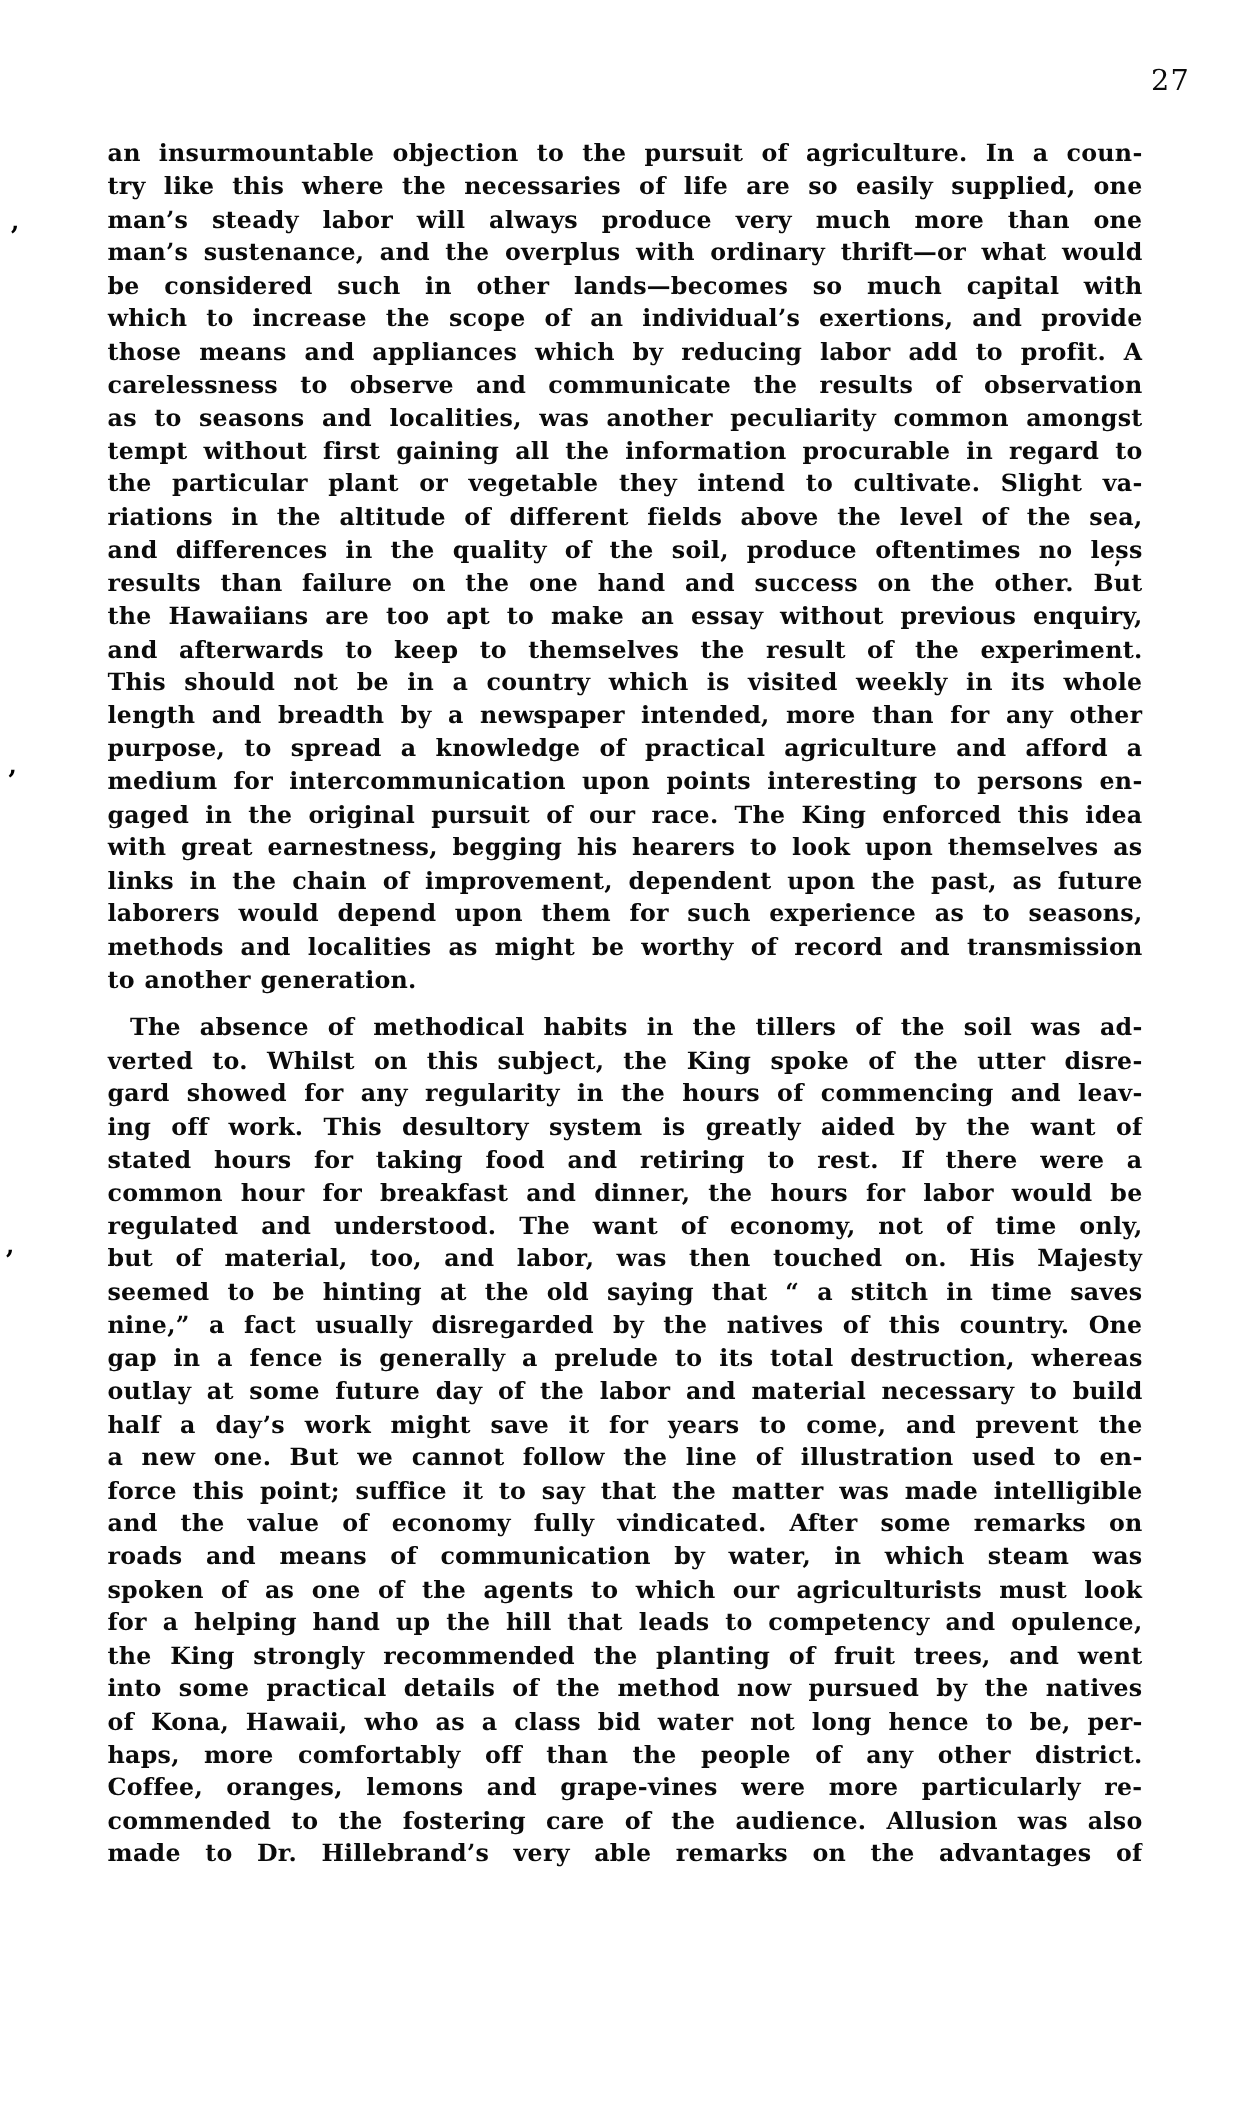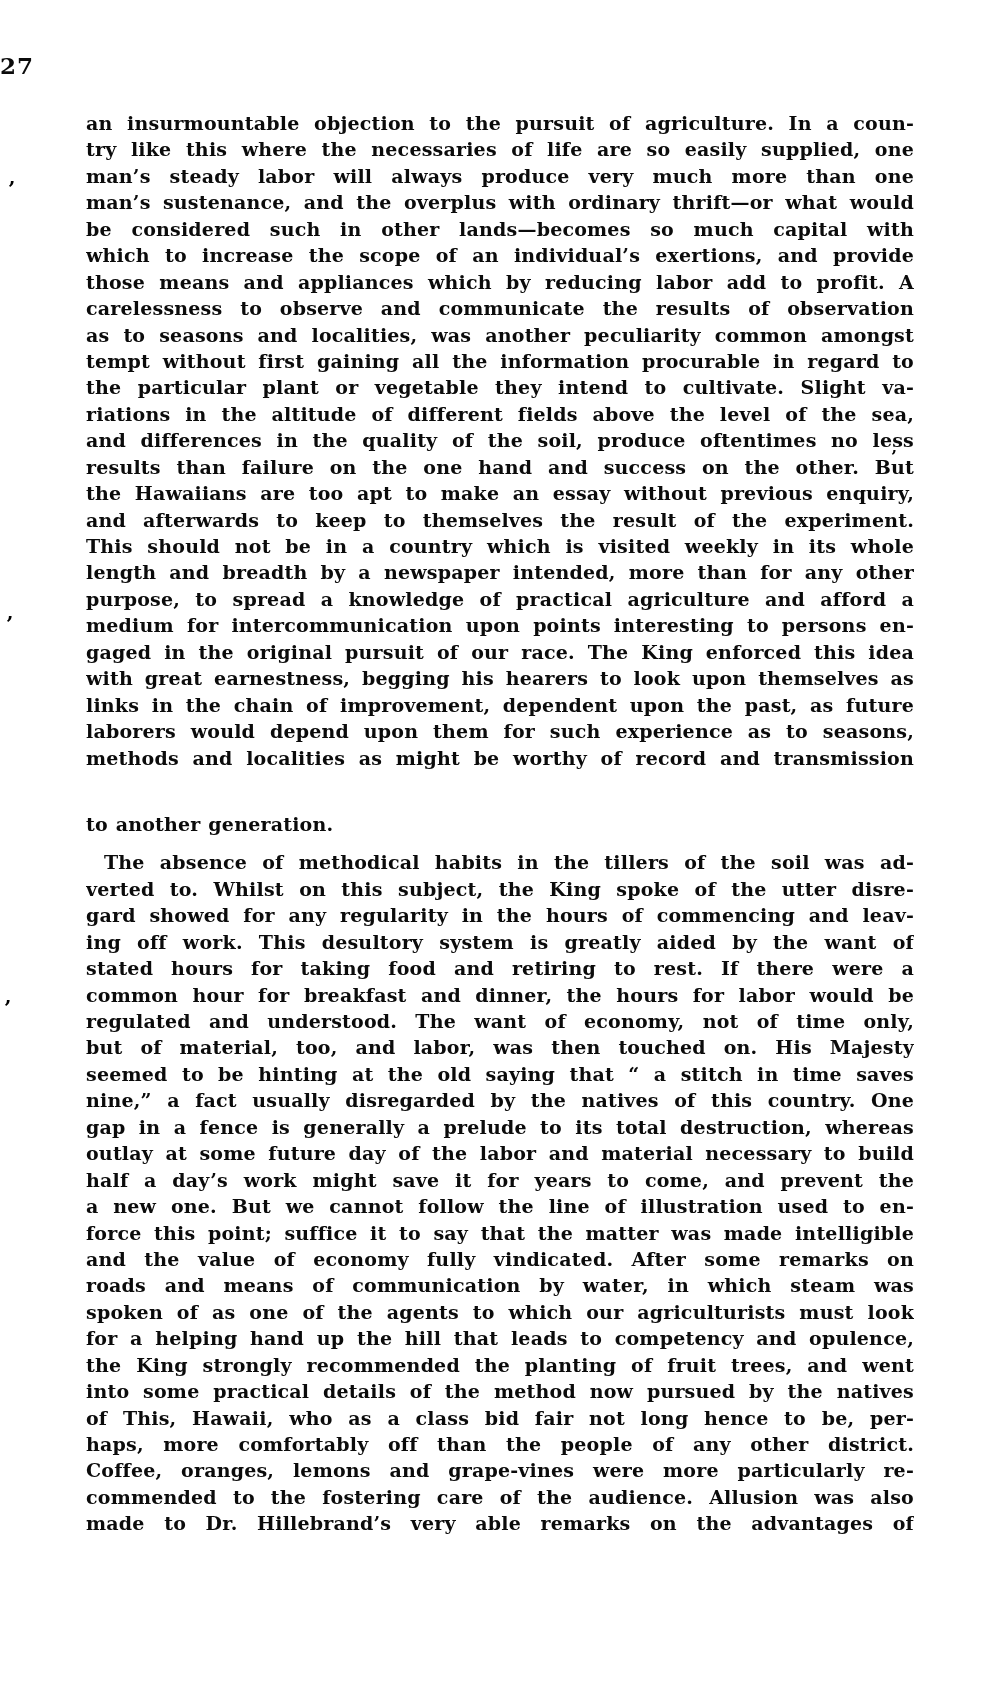--- a/index.html
+++ b/index.html
@@ -11,23 +11,23 @@
     color:#0b0b0b;
     overflow:hidden;
   }
   .page{
     position:absolute;inset:0;
     background:#ffffff;
   }
   .page-number{
     position:absolute;
     top:52px;left:0;width:952px;
-    text-align:left;
+    text-align:right;
     font-size:23px;
-    font-weight:700;
+    font-weight:400;
     letter-spacing:1px;
     color:#0b0b0b;
   }
   .text-block{
     position:absolute;
     left:86px;top:110px;
     width:828px;
   }
   .line{
     font-size:19px;
@@ -37,21 +37,20 @@
     text-align:justify;
     text-align-last:justify;
     white-space:normal;
     overflow:hidden;
     letter-spacing:0.2px;
     word-spacing:1px;
   }
   .line.noj{
     text-align:right;
     text-align-last:left;
-    margin-top:40px;
   }
   .line.indent{
     text-indent:18px;
     margin-top:12px;
   }
   .ink-mark{
     position:absolute;
     font-size:21px;
     font-weight:700;
     color:#000;
@@ -115,20 +114,20 @@
     <div class="line">outlay at some future day of the labor and material necessary to build</div>
     <div class="line">half a day’s work might save it for years to come, and prevent the</div>
     <div class="line">a new one.  But we cannot follow the line of illustration used to en-</div>
     <div class="line">force this point; suffice it to say that the matter was made intelligible</div>
     <div class="line">and the value of economy fully vindicated.  After some remarks on</div>
     <div class="line">roads and means of communication by water, in which steam was</div>
     <div class="line">spoken of as one of the agents to which our agriculturists must look</div>
     <div class="line">for a helping hand up the hill that leads to competency and opulence,</div>
     <div class="line">the King strongly recommended the planting of fruit trees, and went</div>
     <div class="line">into some practical details of the method now pursued by the natives</div>
-    <div class="line">of This, Hawaii, who as a class bid fair not long hence to be, per-</div>
+    <div class="line">of Kona, Hawaii, who as a class bid water not long hence to be, per-</div>
     <div class="line">haps, more comfortably off than the people of any other district.</div>
     <div class="line">Coffee, oranges, lemons and grape-vines were more particularly re-</div>
     <div class="line">commended to the fostering care of the audience.  Allusion was also</div>
     <div class="line">made to Dr. Hillebrand’s very able remarks on the advantages of</div>
   </div>
 
 </div>
 
 </body></html>

